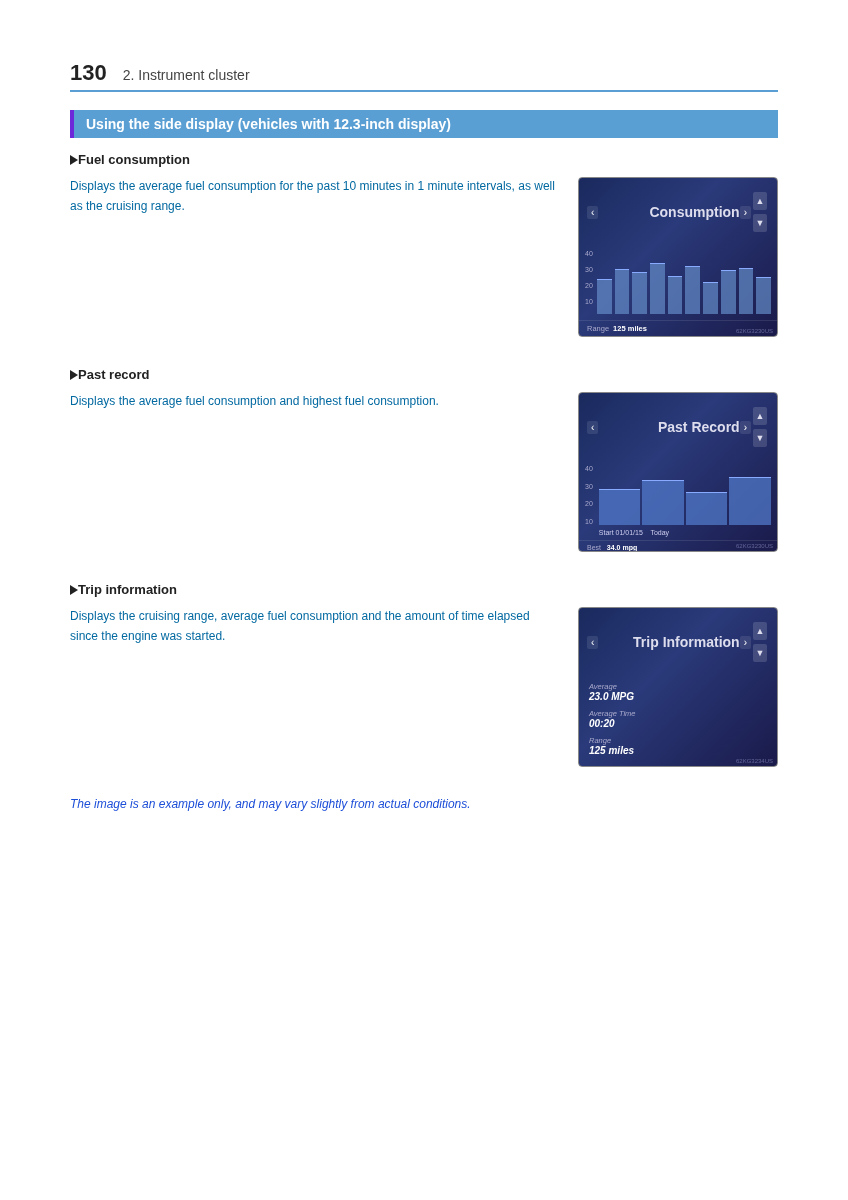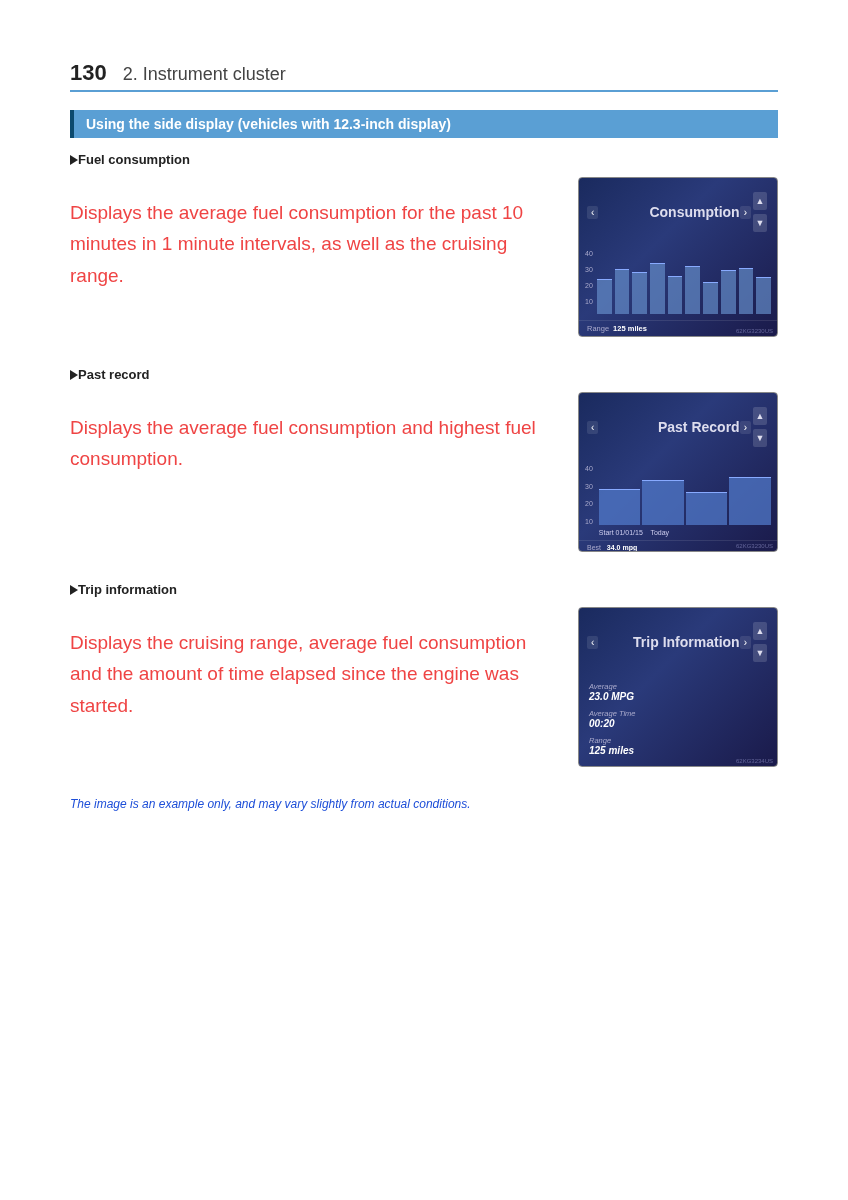--- a/index.html
+++ b/index.html
@@ -30,33 +30,33 @@
       margin-bottom: 18px;
     }
 
     .page-number {
       font-size: 22px;
       font-weight: bold;
       color: #222;
     }
 
     .chapter-title {
-      font-size: 18px;
+      font-size: 14px;
       color: #444;
     }
 
     
     .section-heading {
       background: #5a9fd4;
       color: #fff;
       font-size: 14px;
       font-weight: bold;
       padding: 6px 12px;
       margin-bottom: 14px;
-      border-left: 4px solid #0c4a6e;
+      border-left: 4px solid #6d28d9;
     }
 
     
     .intro-text {
       font-size: 13px;
       color: #222;
       line-height: 1.6;
       margin-bottom: 14px;
     }
 
@@ -99,24 +99,23 @@
     
     .content-block {
       display: flex;
       gap: 20px;
       margin-bottom: 30px;
       align-items: flex-start;
     }
 
     .content-text {
       flex: 1;
-      font-size: 19px;
-      color: #ef4444;
+      font-size: 12px;
+      color: #0369a1;
       line-height: 1.65;
-      margin-top: 20px;
     }
 
     .content-image {
       flex: 0 0 200px;
       width: 200px;
     }
 
     
     .display-screen {
       width: 200px;

